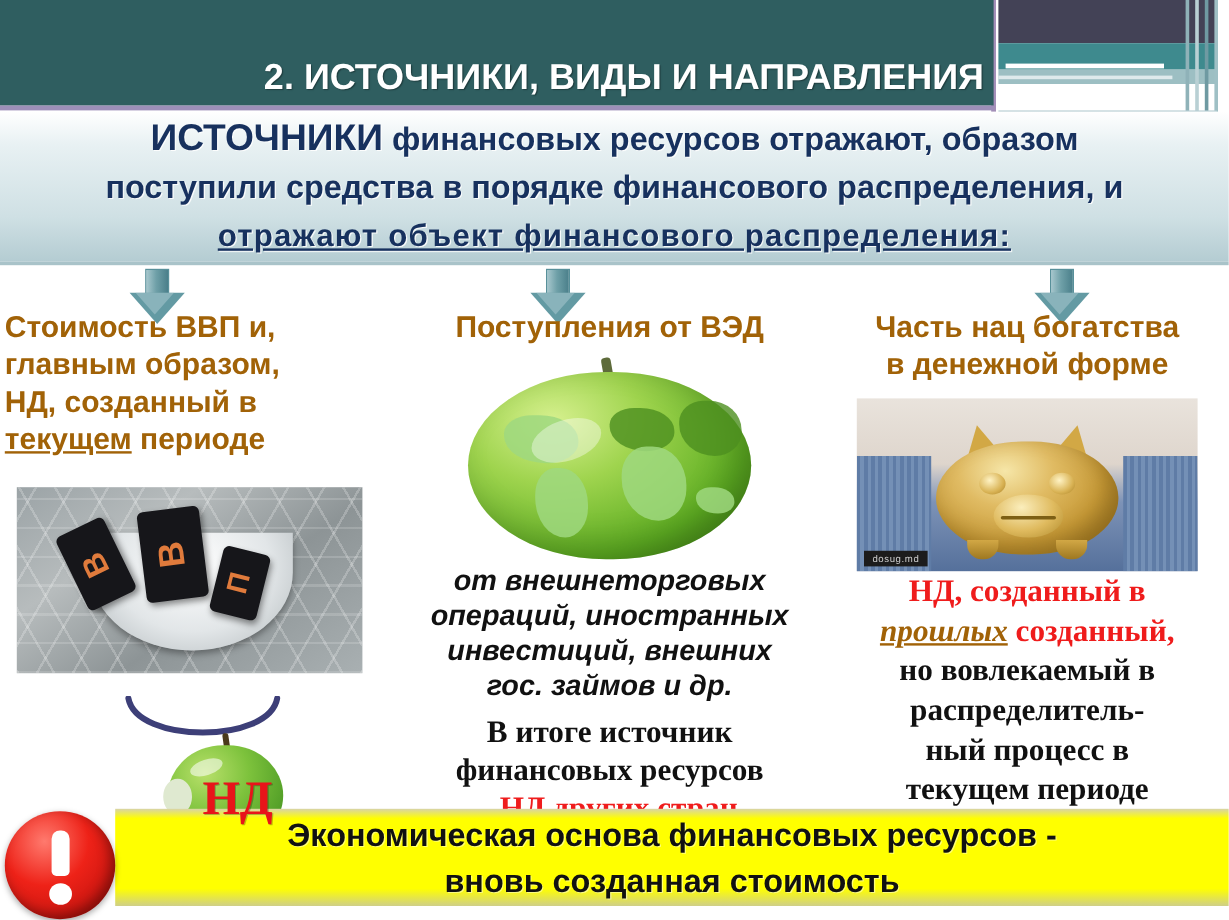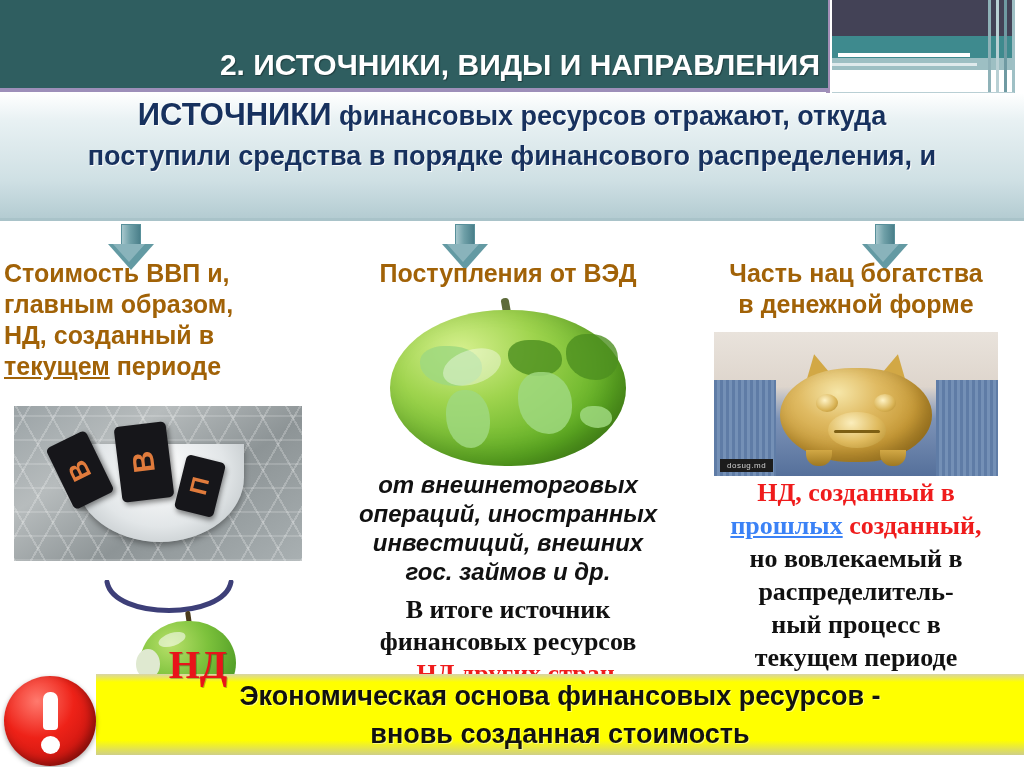--- a/index.html
+++ b/index.html
@@ -455,21 +455,21 @@
     position: absolute;
     left: -4px; top: 218px;
     width: 340px;
     text-align: center;
     font-family: "Liberation Serif", serif;
     font-weight: bold;
     font-size: 26px;
     line-height: 33px;
     color: #111111;
   }
-  .right-body .ul-red { color:#3b82f6; text-decoration: underline; }
+  .right-body .ul-red { color:#a16207; text-decoration: underline; font-style: italic; }
 
   
   .banner {
     position: absolute;
     left: 96px; top: 674px;
     width: 928px; height: 81px;
     background: linear-gradient(to bottom, #d8d4a8 0%, #ffff00 10%, #ffff00 82%, #cfcf88 100%);
   }
   .banner-text {
     position: absolute;
@@ -530,22 +530,23 @@
 <div class="header-bar">
   <div class="header-title">
     <span>2. ИСТОЧНИКИ, ВИДЫ И НАПРАВЛЕНИЯ</span>
     <span class="ln2">ИСПОЛЬЗОВАНИЯ ФИНАНСОВЫХ РЕСУРСОВ</span>
   </div>
 </div>
 <div class="header-underline"></div>
 
 <div class="subtitle-panel">
   <div class="subtitle-text">
-    <span class="big">ИСТОЧНИКИ</span><span> финансовых ресурсов отражают, откуда</span><br>
+    <span class="big">ИСТОЧНИКИ</span><span> финансовых ресурсов отражают, образом</span><br>
     <span>поступили средства в порядке финансового распределения, и</span>
+    <span class="subtitle-line3">отражают объект финансового распределения:</span>
   </div>
 </div>
 
 <div class="arrow" style="left:108px; top:224px;">
   <div class="stem"></div>
   <div class="head"></div>
   <div class="head-hl"></div>
 </div>
 <div class="arrow" style="left:442px; top:224px;">
   <div class="stem"></div>

